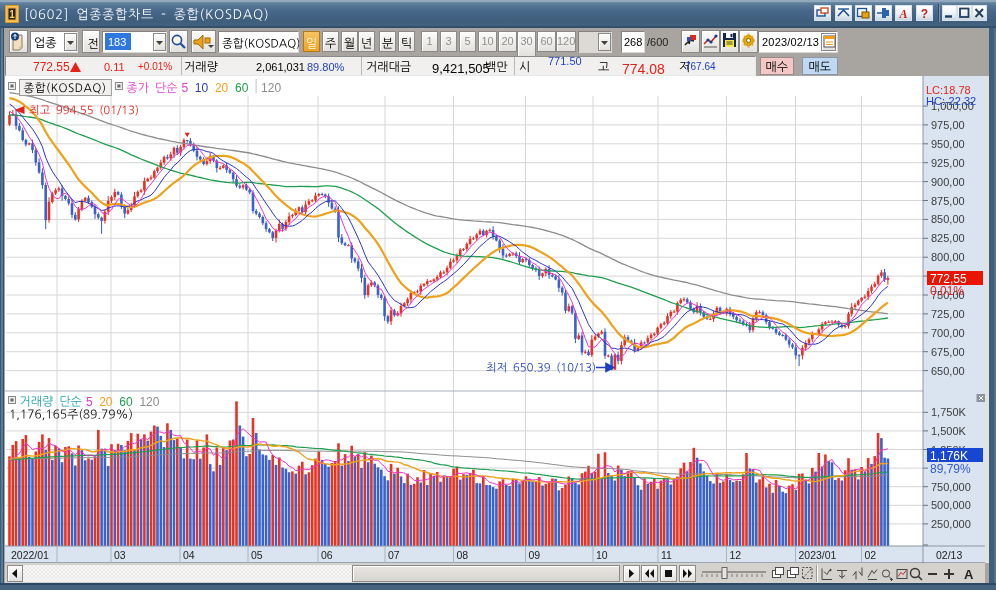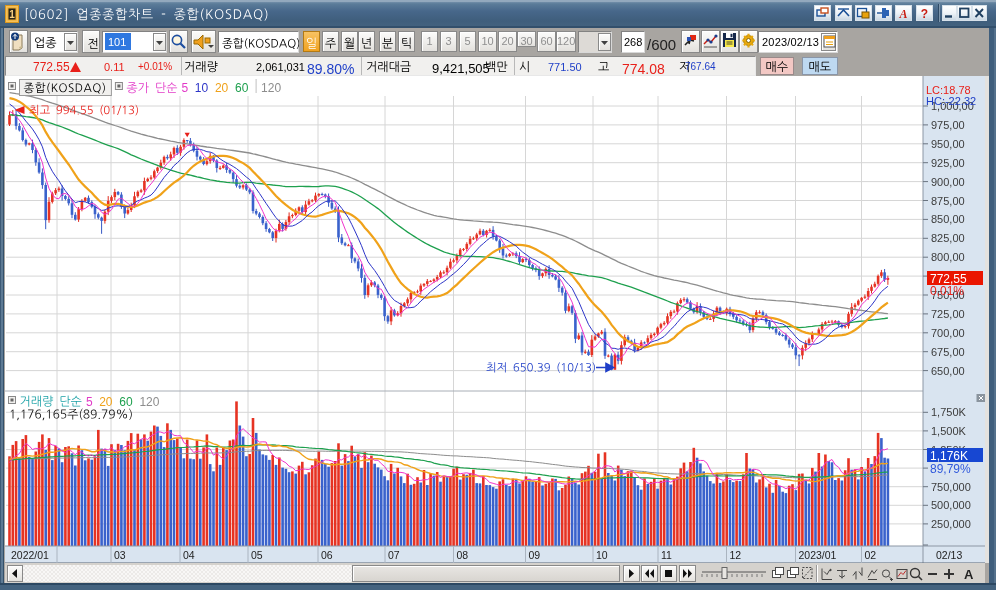--- a/index.html
+++ b/index.html
@@ -188,21 +188,21 @@
       <svg width="18" height="23">
         <g transform="translate(4.5,17.0)">
           <g fill="#000000" transform="scale(0.01200,-0.01200)">
             <use href="#g19" x="0.0"></use>
           </g>
         </g>
       </svg>
     </div>
     <div class="fld" style="left:102px;top:31px;width:65px;height:22px"></div>
     <div class="abs" style="left:105px;top:33px;width:26px;height:17px;background:#2f78e0"></div>
-    <div class="tb abs" style="left:108px;top:36px;font-size:11px;color:#fff">101</div>
+    <div class="tb abs" style="left:108px;top:36px;font-size:11px;color:#fff">183</div>
     <div class="btn" style="left:153px;top:33px;width:13px;height:18px;">
       <div style="margin:6px 0 0 1px">
         <svg width="9" height="6" viewBox="0 0 9 6">
           <path d="M1 1 L4.5 5 L8 1 Z" fill="#404040"></path>
         </svg>
       </div>
     </div>
     <div class="btn" style="left:169px;top:30px;width:19px;height:23px;">
       <svg width="17" height="18" viewBox="0 0 17 18" style="margin:2px 0 0 0">
         <circle cx="7" cy="7" r="4.6" fill="#fdf6e0" stroke="#1d4ea0" stroke-width="1.6"></circle>
@@ -308,40 +308,40 @@
     </div>
     <div class="btn" style="left:459px;top:31px;width:17px;height:21px;">
       <div style="text-align:center;font-size:11px;color:#8f8f8f;margin-top:3px">5</div>
     </div>
     <div class="btn" style="left:478px;top:31px;width:19px;height:21px;">
       <div style="text-align:center;font-size:11px;color:#8f8f8f;margin-top:3px">10</div>
     </div>
     <div class="btn" style="left:498px;top:31px;width:19px;height:21px;">
       <div style="text-align:center;font-size:11px;color:#8f8f8f;margin-top:3px">20</div>
     </div>
-    <div class="btn" style="left:517px;top:31px;width:19px;height:16px;">
+    <div class="btn" style="left:517px;top:31px;width:19px;height:26px;">
       <div style="text-align:center;font-size:11px;color:#8f8f8f;margin-top:3px">30</div>
     </div>
     <div class="btn" style="left:537px;top:31px;width:19px;height:21px;">
       <div style="text-align:center;font-size:11px;color:#8f8f8f;margin-top:3px">60</div>
     </div>
     <div class="btn" style="left:556px;top:31px;width:20px;height:21px;">
       <div style="text-align:center;font-size:11px;color:#8f8f8f;margin-top:3px">120</div>
     </div>
     <div class="fld" style="left:578px;top:31px;width:34px;height:22px;background:#dddad6"></div>
     <div class="btn" style="left:598px;top:33px;width:13px;height:18px;">
       <div style="margin:6px 0 0 1px">
         <svg width="9" height="6" viewBox="0 0 9 6">
           <path d="M1 1 L4.5 5 L8 1 Z" fill="#404040"></path>
         </svg>
       </div>
     </div>
     <div class="fld" style="left:621px;top:31px;width:24px;height:22px"></div>
     <div class="tb abs" style="left:624px;top:36px;font-size:11px">268</div>
-    <div class="tb abs" style="left:647px;top:36px;font-size:15px;color:#222">/600</div>
+    <div class="tb abs" style="left:647px;top:36px;font-size:11px;color:#222">/600</div>
     <div class="btn" style="left:681px;top:30px;width:19px;height:23px;">
       <svg width="17" height="19" viewBox="0 0 17 19">
         <path d="M3 14 L8 9 M8 9 l-1 4 m1 -4 l4 1" stroke="#222" stroke-width="1.6" fill="none"></path>
         <path d="M8 4 h6 v5 h-6 z" fill="#e02814"></path>
         <path d="M5 6 h4 v4 h-4 z" fill="#2a52b4"></path>
       </svg>
     </div>
     <div class="btn" style="left:701px;top:30px;width:19px;height:23px;">
       <svg width="17" height="19" viewBox="0 0 17 19">
         <path d="M2 13 l4 -4 3 2 5 -6" stroke="#c81e14" stroke-width="1.4" fill="none"></path>
@@ -393,21 +393,21 @@
         <g transform="translate(0.0,0.0)">
           <g fill="#000000" transform="scale(0.01200,-0.01200)">
             <use href="#g26" x="0.0"></use>
             <use href="#g27" x="940.0"></use>
             <use href="#g28" x="1880.0"></use>
           </g>
         </g>
       </g>
     </svg>
     <div class="tb abs" style="left:256px;top:61px;font-size:11px">2,061,031</div>
-    <div class="tb abs" style="left:307px;top:61px;font-size:14px;color:#1f3fc8">89.80%</div>
+    <div class="tb abs" style="left:307px;top:61px;font-size:11px;color:#1f3fc8">89.80%</div>
     <div class="abs" style="left:361px;top:57px;width:1px;height:18px;background:#b8b8b8"></div>
     <svg class="abs" style="left:365px;top:56px" width="54" height="20">
       <g transform="translate(1,15)">
         <g transform="translate(0.0,0.0)">
           <g fill="#000000" transform="scale(0.01200,-0.01200)">
             <use href="#g26" x="0.0"></use>
             <use href="#g27" x="940.0"></use>
             <use href="#g29" x="1880.0"></use>
             <use href="#g30" x="2820.0"></use>
           </g>
@@ -428,21 +428,21 @@
     <div class="abs" style="left:514px;top:57px;width:1px;height:18px;background:#b8b8b8"></div>
     <svg class="abs" style="left:518px;top:56px" width="16" height="20">
       <g transform="translate(1,15)">
         <g transform="translate(0.0,0.0)">
           <g fill="#000000" transform="scale(0.01200,-0.01200)">
             <use href="#g33" x="0.0"></use>
           </g>
         </g>
       </g>
     </svg>
-    <div class="tb abs" style="left:548px;top:61px;font-size:11px;color:#1f3fc8">771.50</div>
+    <div class="tb abs" style="left:548px;top:55px;font-size:11px;color:#1f3fc8">771.50</div>
     <svg class="abs" style="left:597px;top:56px" width="16" height="20">
       <g transform="translate(1,15)">
         <g transform="translate(0.0,0.0)">
           <g fill="#000000" transform="scale(0.01200,-0.01200)">
             <use href="#g34" x="0.0"></use>
           </g>
         </g>
       </g>
     </svg>
     <div class="tb abs" style="left:622px;top:61px;font-size:14px;color:#e8201a">774.08</div>

